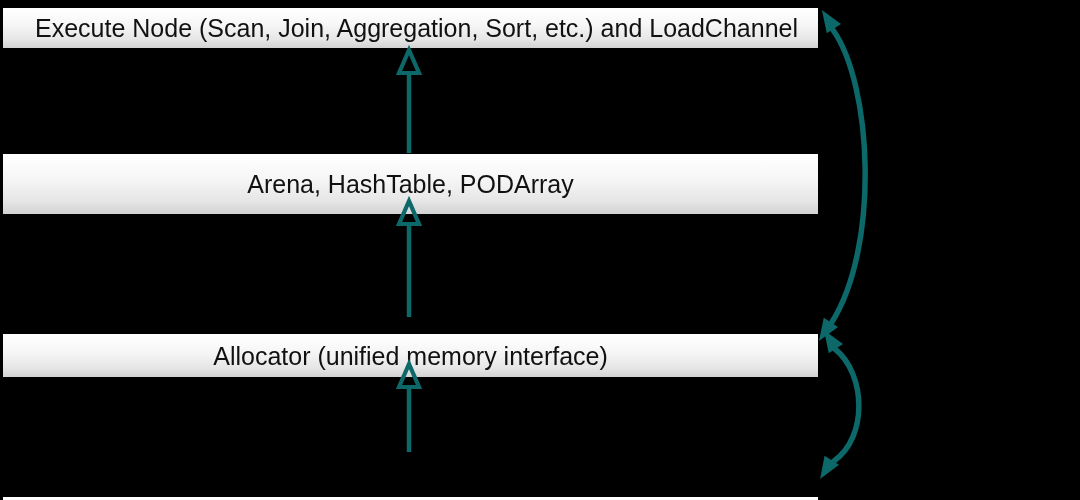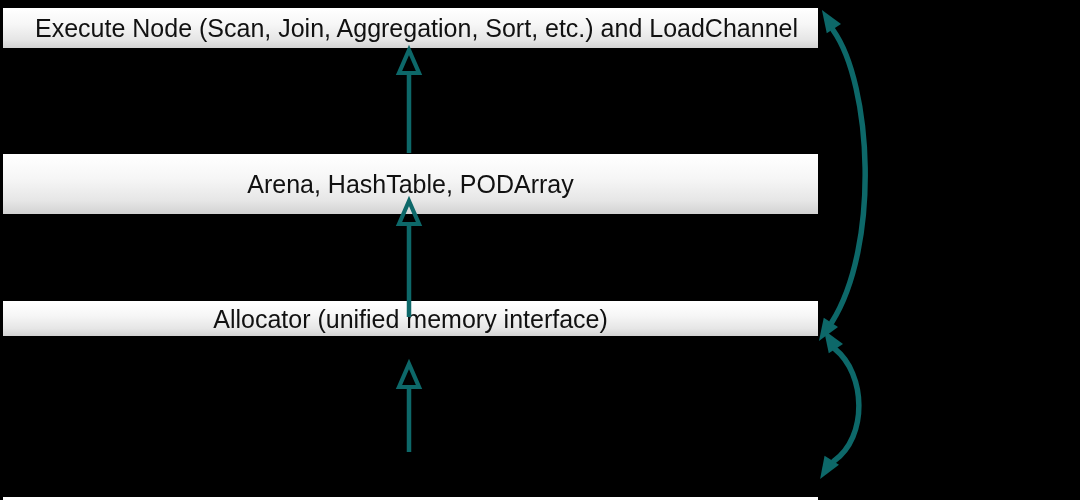--- a/index.html
+++ b/index.html
@@ -21,21 +21,21 @@
     background:linear-gradient(180deg,#ffffff 0%,#f6f6f6 40%,#e6e6e6 78%,#d2d2d2 100%);
     border-top:1px solid #ffffff;
     box-sizing:border-box;
     display:flex;align-items:center;justify-content:center;
     color:var(--layer-text);
     font-size:25px;
     white-space:nowrap;
   }
   .layer-1{top:8px;height:40px;padding-left:12px;}
   .layer-2{top:154px;height:60px;}
-  .layer-3{top:301px;height:35px;}
+  .layer-3{top:334px;height:43px;}
   .layer-4{top:452px;height:41px;margin-top:45px;}
   svg.arrows{position:absolute;left:0;top:0;width:1080px;height:500px;pointer-events:none;}
   .arrow-line{stroke:var(--accent);stroke-width:4.5;fill:none;}
   .arrow-head-open{stroke:var(--accent);stroke-width:4.2;fill:none;stroke-linejoin:miter;}
   .arrow-curve{stroke:var(--accent);stroke-width:5.5;fill:none;stroke-linecap:round;}
   .arrow-head-solid{fill:var(--accent);stroke:none;}
 </style>
 </head>
 <body>
 

